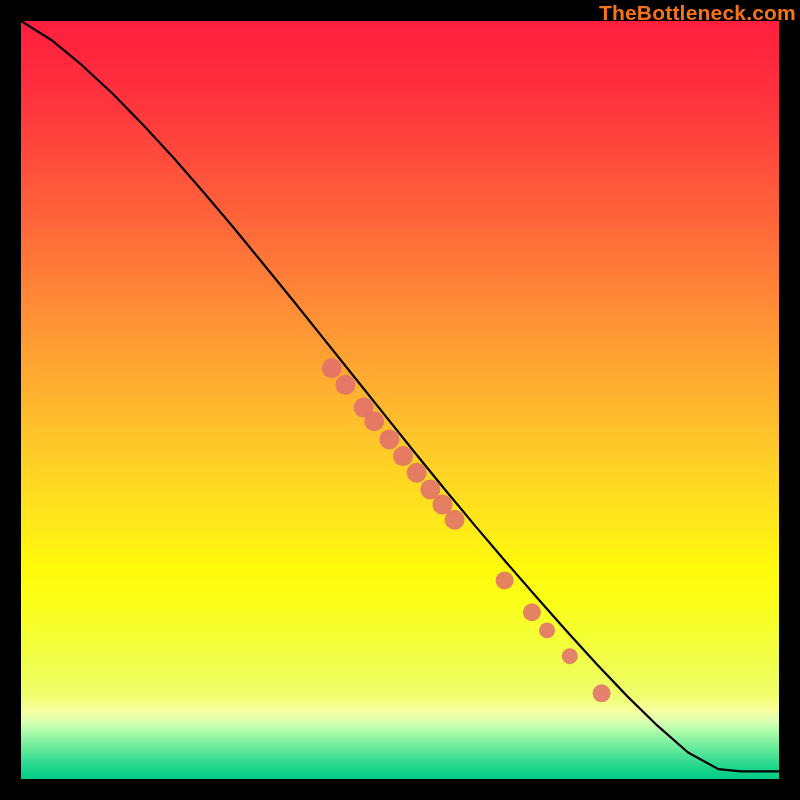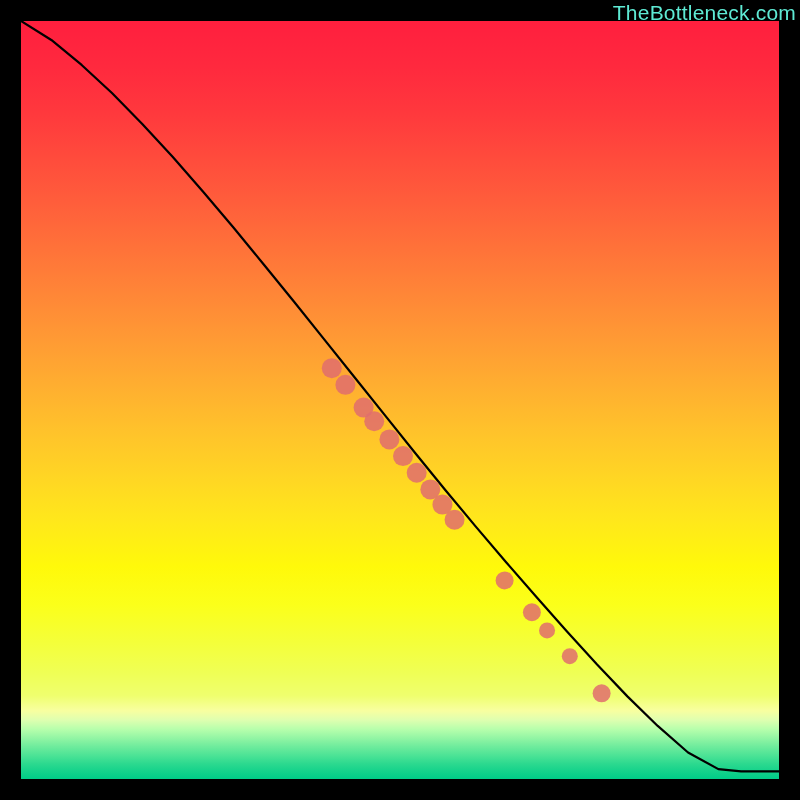--- a/index.html
+++ b/index.html
@@ -78,24 +78,24 @@
   }
   .marker {
     fill: #e06d6d;
     fill-opacity: 0.85;
     stroke: none;
   }
   .watermark {
     position: absolute;
     top: 1px;
     right: 4px;
-    color: #5eead4;
+    color: #f97316;
     font-size: 21px;
     letter-spacing: 0.2px;
-    font-weight: 400;
+    font-weight: 700;
     user-select: none;
   }
 </style>
 </head>
 <body>
 
 <div class="stage">
   <div class="watermark">TheBottleneck.com</div>
 
   <div class="plot">

